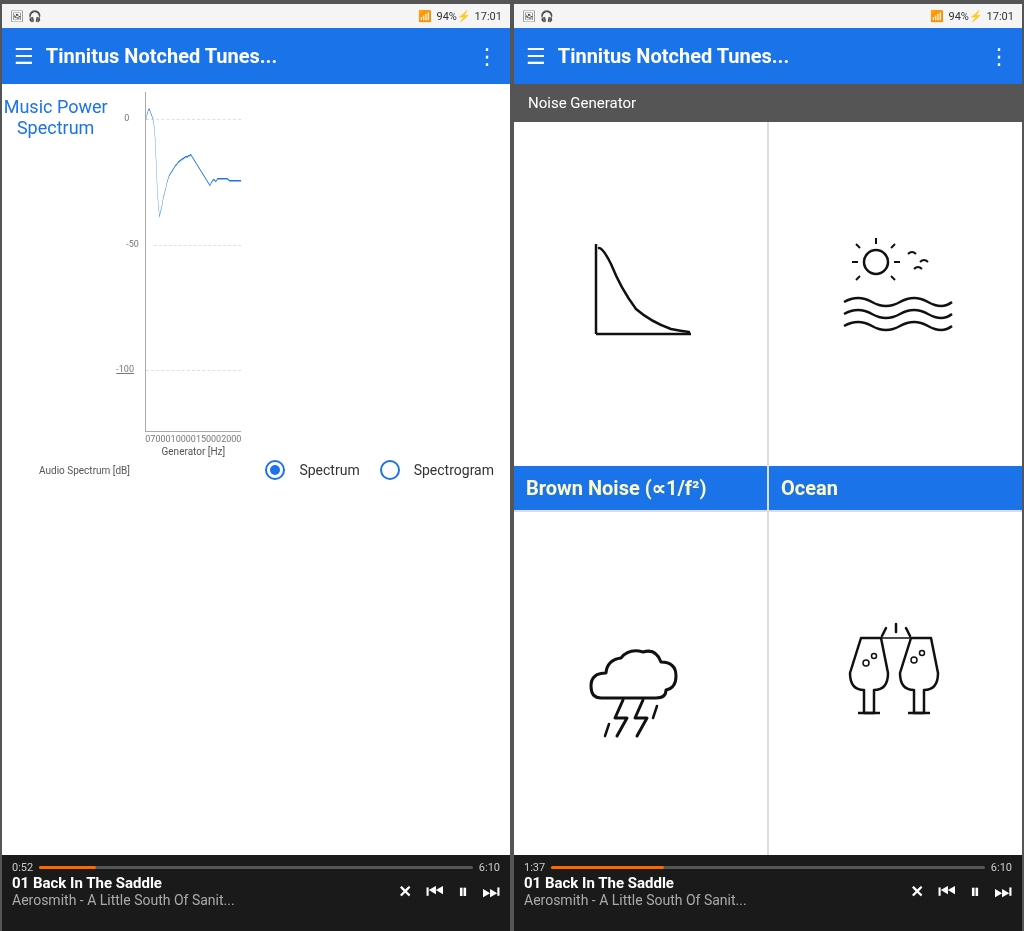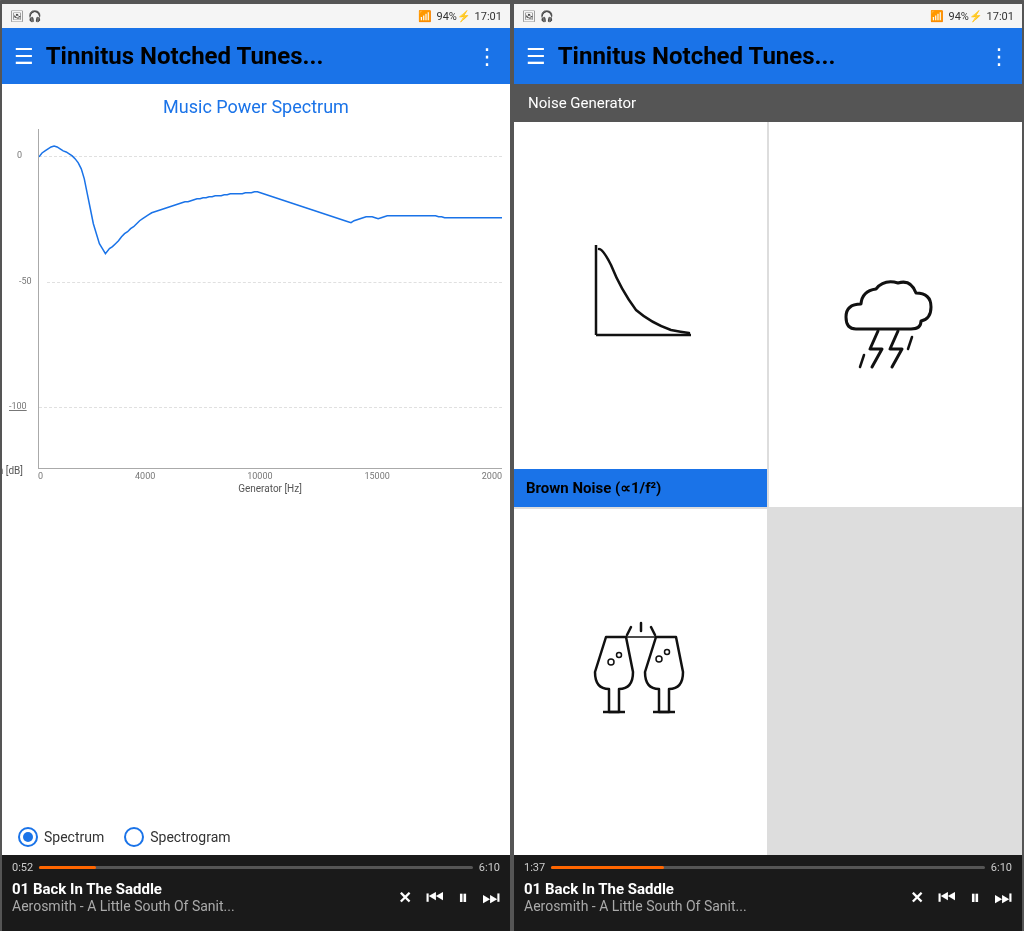--- a/index.html
+++ b/index.html
@@ -46,38 +46,38 @@
     .top-bar {
       background: #1a73e8;
       height: 56px;
       display: flex;
       align-items: center;
       padding: 0 12px;
       gap: 12px;
     }
     .top-bar-title {
       flex: 1;
-      color: #000000;
-      font-size: 24px;
+      color: #ffffff;
+      font-size: 20px;
       font-weight: bold;
       white-space: nowrap;
       overflow: hidden;
       text-overflow: ellipsis;
     }
     .hamburger-icon, .more-icon {
       color: white;
       font-size: 22px;
       cursor: pointer;
     }
 
     
     .screen1-content {
       flex: 1;
       display: flex;
-      flex-direction: column;
+      flex-direction: row;
       background: #fff;
     }
     .chart-title {
       color: #1a73e8;
       text-align: center;
       font-size: 18px;
       margin: 12px 0 4px;
       font-weight: normal;
     }
     .chart-area {
@@ -117,21 +117,21 @@
     
     .radio-row {
       display: flex;
       align-items: center;
       gap: 20px;
       padding: 8px 16px;
     }
     .radio-item {
       display: flex;
       align-items: center;
-      gap: 6px;
+      gap: 14px;
       font-size: 14px;
       color: #333;
     }
     .radio-circle {
       width: 20px; height: 20px;
       border-radius: 50%;
       border: 2px solid #1a73e8;
       display: flex; align-items: center; justify-content: center;
     }
     .radio-circle.filled::after {
@@ -145,21 +145,20 @@
     .player-bar {
       background: #1a1a1a;
       color: white;
       padding: 6px 10px 6px;
       min-height: 80px;
     }
     .progress-row {
       display: flex;
       align-items: center;
       gap: 6px;
-      margin-bottom: 6px;
     }
     .progress-time { font-size: 11px; color: #ccc; }
     .progress-track {
       flex: 1;
       height: 3px;
       background: #555;
       border-radius: 2px;
       position: relative;
     }
     .progress-fill {
@@ -208,23 +207,23 @@
     .noise-cell-img {
       flex: 1;
       display: flex;
       align-items: center;
       justify-content: center;
       background: white;
       min-height: 180px;
     }
     .noise-cell-label {
       background: #1a73e8;
-      color: #000000;
+      color: #fef9c3;
       padding: 10px 12px;
-      font-size: 15px;
+      font-size: 20px;
       font-weight: bold;
     }
   </style>
 </head>
 <body>
 
 <div class="device-wrapper">
 
   <div class="screen">
 
@@ -283,21 +282,21 @@
                 367,87 370,87 373,87 376,87 379,87 382,87 385,87 388,87 391,87
                 394,87 397,88 400,88 403,89 406,89 409,89 412,89 415,89 418,89
                 421,89 424,89 427,89 430,89 433,89 436,89 439,89 442,89 445,89
                 448,89 451,89 454,89 457,89 460,89
               "></polyline>
           </svg>
         </div>
 
         <div style="display:flex;justify-content:space-between;padding:2px 0 0 0;font-size:9px;color:#777;">
           <span>0</span>
-          <span>4000</span>
+          <span>7000</span>
           <span>10000</span>
           <span>15000</span>
           <span>2000</span>
         </div>
         <div class="x-label-center" style="text-align:center;font-size:10px;color:#555;margin-top:2px;">Generator [Hz]</div>
       </div>
 
       <div class="radio-row">
         <div class="radio-item">
           <div class="radio-circle filled"></div>
@@ -363,20 +362,45 @@
 
             <line x1="15" y1="10" x2="15" y2="100" stroke="#111" stroke-width="2.5"></line>
             <line x1="15" y1="100" x2="110" y2="100" stroke="#111" stroke-width="2.5"></line>
 
             <path d="M18,14 Q22,14 30,30 Q40,55 55,75 Q70,88 90,95 Q100,97 108,98" fill="none" stroke="#111" stroke-width="2.5" stroke-linecap="round"></path>
           </svg>
         </div>
         <div class="noise-cell-label">Brown Noise (∝1/f²)</div>
       </div>
 
+      <div class="noise-cell">
+        <div class="noise-cell-img">
+          <svg viewBox="0 0 120 120" width="120" height="120">
+
+            <circle cx="40" cy="28" r="12" fill="none" stroke="#111" stroke-width="2.5"></circle>
+
+            <line x1="40" y1="10" x2="40" y2="4" stroke="#111" stroke-width="2"></line>
+            <line x1="55" y1="14" x2="59" y2="10" stroke="#111" stroke-width="2"></line>
+            <line x1="58" y1="28" x2="64" y2="28" stroke="#111" stroke-width="2"></line>
+            <line x1="55" y1="42" x2="59" y2="46" stroke="#111" stroke-width="2"></line>
+            <line x1="24" y1="14" x2="20" y2="10" stroke="#111" stroke-width="2"></line>
+            <line x1="22" y1="28" x2="16" y2="28" stroke="#111" stroke-width="2"></line>
+            <line x1="24" y1="42" x2="20" y2="46" stroke="#111" stroke-width="2"></line>
+
+            <path d="M72,20 Q76,16 80,20" fill="none" stroke="#111" stroke-width="2"></path>
+            <path d="M84,28 Q88,24 92,28" fill="none" stroke="#111" stroke-width="2"></path>
+            <path d="M78,35 Q82,31 86,35" fill="none" stroke="#111" stroke-width="2"></path>
+
+            <path d="M8,68 Q22,60 36,68 Q50,76 64,68 Q78,60 92,68 Q106,76 116,68" fill="none" stroke="#111" stroke-width="2.5"></path>
+            <path d="M8,80 Q22,72 36,80 Q50,88 64,80 Q78,72 92,80 Q106,88 116,80" fill="none" stroke="#111" stroke-width="2.5"></path>
+            <path d="M8,92 Q22,84 36,92 Q50,100 64,92 Q78,84 92,92 Q106,100 116,92" fill="none" stroke="#111" stroke-width="2.5"></path>
+          </svg>
+        </div>
+        <div class="noise-cell-label">Ocean</div>
+      </div>
 
       <div class="noise-cell">
         <div class="noise-cell-img">
           <svg viewBox="0 0 140 130" width="140" height="130">
 
             <path d="M30,80 Q20,80 20,68 Q20,55 35,55 Q36,42 50,40 Q58,30 72,34 Q85,30 90,44 Q105,44 105,58 Q105,70 95,72 Q95,80 85,80 Z" fill="none" stroke="#111" stroke-width="3" stroke-linejoin="round"></path>
 
             <polyline points="52,82 44,100 56,100 46,118" fill="none" stroke="#111" stroke-width="3" stroke-linejoin="round" stroke-linecap="round"></polyline>
             <polyline points="72,82 64,100 76,100 66,118" fill="none" stroke="#111" stroke-width="3" stroke-linejoin="round" stroke-linecap="round"></polyline>
 

